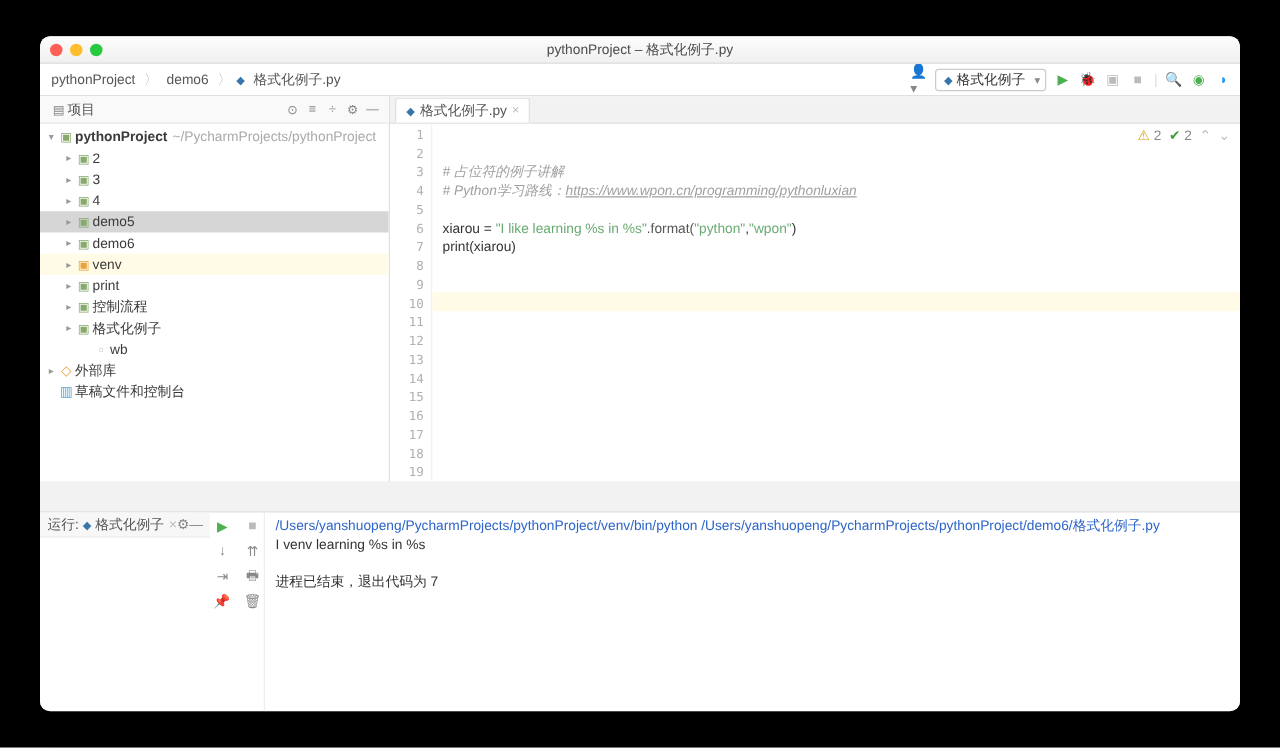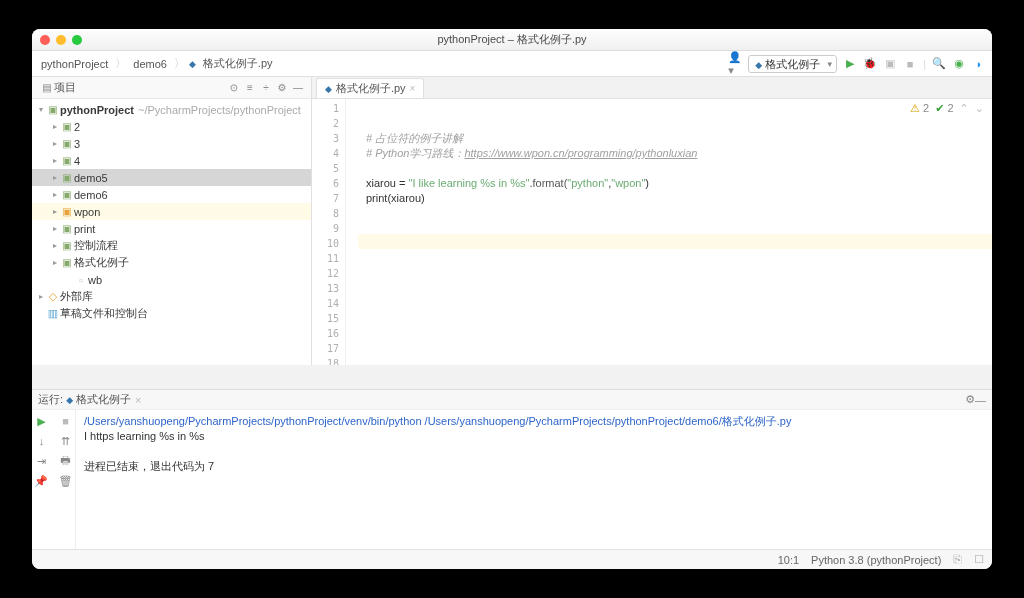--- a/index.html
+++ b/index.html
@@ -31,29 +31,29 @@
 .node .fold.orange{color:#E8A33D;}
 .node.sel { background:#d6d6d6; }
 .node.lvl0{padding-left:4px;} .node.lvl1{padding-left:18px;} .node.lvl2{padding-left:32px;}
 .node .hint{ color:#aaa; margin-left:4px; }
 .editor { flex:1; display:flex; flex-direction:column; background:#fff; min-width:0; }
 .tabs { height:22px; display:flex; align-items:flex-end; background:#f2f2f2; border-bottom:1px solid #e0e0e0; padding-left:4px; }
 .tab { background:#fff; border:1px solid #e0e0e0; border-bottom:none; padding:2px 8px; font-size:11px; color:#555; border-top-left-radius:3px; border-top-right-radius:3px; display:flex; align-items:center; gap:4px; }
 .tab .x{color:#bbb;font-size:10px;}
 .code-area { flex:1; display:flex; position:relative; overflow:hidden; }
 .gutter { width:34px; background:#fff; border-right:1px solid #eee; text-align:right; padding:2px 6px 0 0; color:#b0b0b0; font-family:Menlo,monospace; font-size:10px; line-height:15px; }
-.code { flex:1; font-family:Menlo,monospace; font-size:10px; line-height:15px; padding:2px 4px 0 8px; white-space:pre; color:#333; position:relative; background:#fff;margin-left:12px; }
+.code { flex:1; font-family:Menlo,monospace; font-size:10px; line-height:15px; padding:2px 4px 0 8px; white-space:pre; color:#333; position:relative; background:#fff; }
 .hl-line { position:absolute; left:0; right:0; height:15px; background:#fffbe6; }
 .cm { color:#a0a0a0; font-style:italic; }
 .lnk { color:#a0a0a0; font-style:italic; text-decoration:underline; }
 .str { color:#6aab73; }
 .fn { color:#555; }
 .badges { position:absolute; top:3px; right:8px; display:flex; gap:6px; font-size:9px; color:#888; align-items:center; }
 .badges .w{color:#d6a200;} .badges .c{color:#3a9e3a;}
-.run-pane { height:160px; border-top:1px solid #ddd; background:#fff; display:flex; flex-direction:column;margin-top:24px; }
+.run-pane { height:160px; border-top:1px solid #ddd; background:#fff; display:flex; flex-direction:row;margin-top:24px; }
 .run-head { height:20px; display:flex; align-items:center; padding:0 6px; background:#f7f7f7; border-bottom:1px solid #eee; }
 .run-head .lbl{color:#555;}
 .run-head .spacer{flex:1;}
 .run-body { flex:1; display:flex; }
 .run-gut { width:44px; border-right:1px solid #eee; display:flex; flex-direction:column; align-items:center; padding:4px 0; gap:6px; }
 .ricon { width:20px; height:14px; display:flex; align-items:center; justify-content:center; color:#888; font-size:11px; }
 .run-out { flex:1; padding:4px 8px; font-family:Menlo,monospace; font-size:10px; color:#333; line-height:15px; white-space:pre-wrap; }
 .run-out .path{color:#2e65c9;}
 .statusbar { height:20px; background:#f7f7f7; border-top:1px solid #e0e0e0; display:flex; align-items:center; justify-content:flex-end; padding:0 8px; gap:12px; color:#666; font-size:10px; }
 .pyico { color:#3776ab; font-size:9px; }
@@ -136,21 +136,21 @@
               <span>demo5</span>
             </div>
           <div class="node lvl1">
               <span class="arrow">▸</span>
               <span class="fold">▣</span>
               <span>demo6</span>
             </div>
           <div class="node lvl1" style="background:#fffbe6;">
               <span class="arrow">▸</span>
               <span class="fold orange">▣</span>
-              <span>wpon</span>
+              <span>venv</span>
             </div>
           <div class="node lvl1">
               <span class="arrow">▸</span>
               <span class="fold">▣</span>
               <span>print</span>
             </div>
           <div class="node lvl1">
               <span class="arrow">▸</span>
               <span class="fold">▣</span>
               <span>控制流程</span>
@@ -229,27 +229,21 @@
           <div style="display:flex;gap:4px;">
               <span class="ricon">⇥</span>
               <span class="ricon">🖶</span>
             </div>
           <div style="display:flex;gap:4px;">
               <span class="ricon">📌</span>
               <span class="ricon">🗑</span>
             </div>
         </div>
         <div class="run-out"><span class="path">/Users/yanshuopeng/PycharmProjects/pythonProject/venv/bin/python /Users/yanshuopeng/PycharmProjects/pythonProject/demo6/格式化例子.py</span>
-<span>I https learning %s in %s</span>
+<span>I venv learning %s in %s</span>
 
 <span>进程已结束，退出代码为 7</span></div>
       </div>
     </div>
   </div>
 
-  <div class="statusbar">
-    <span>10:1</span>
-    <span>Python 3.8 (pythonProject)</span>
-    <span style="color:#aaa;">⎘</span>
-    <span style="color:#aaa;">☐</span>
-  </div>
 
 </div>
 
 </body></html>

